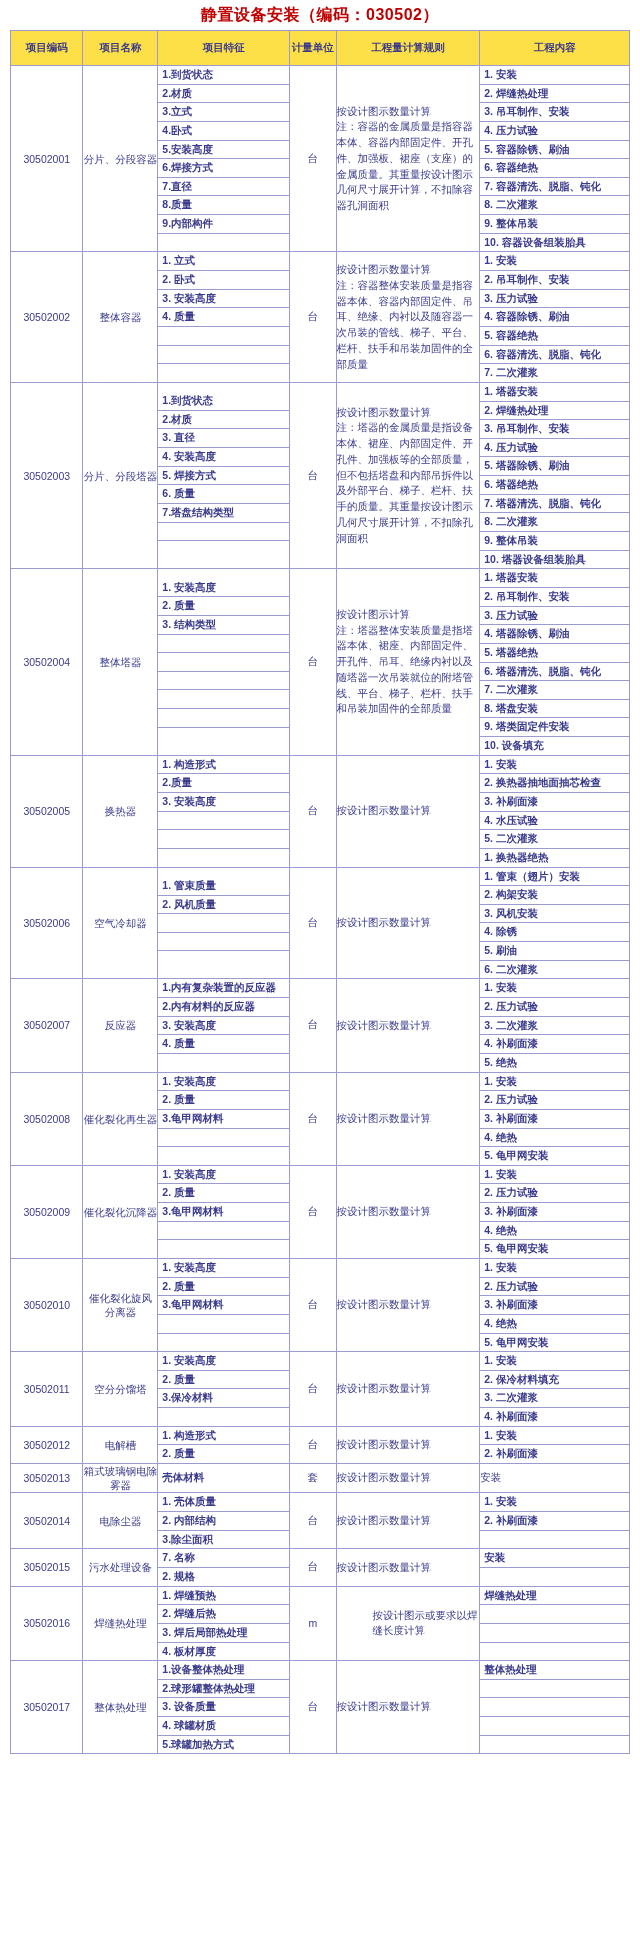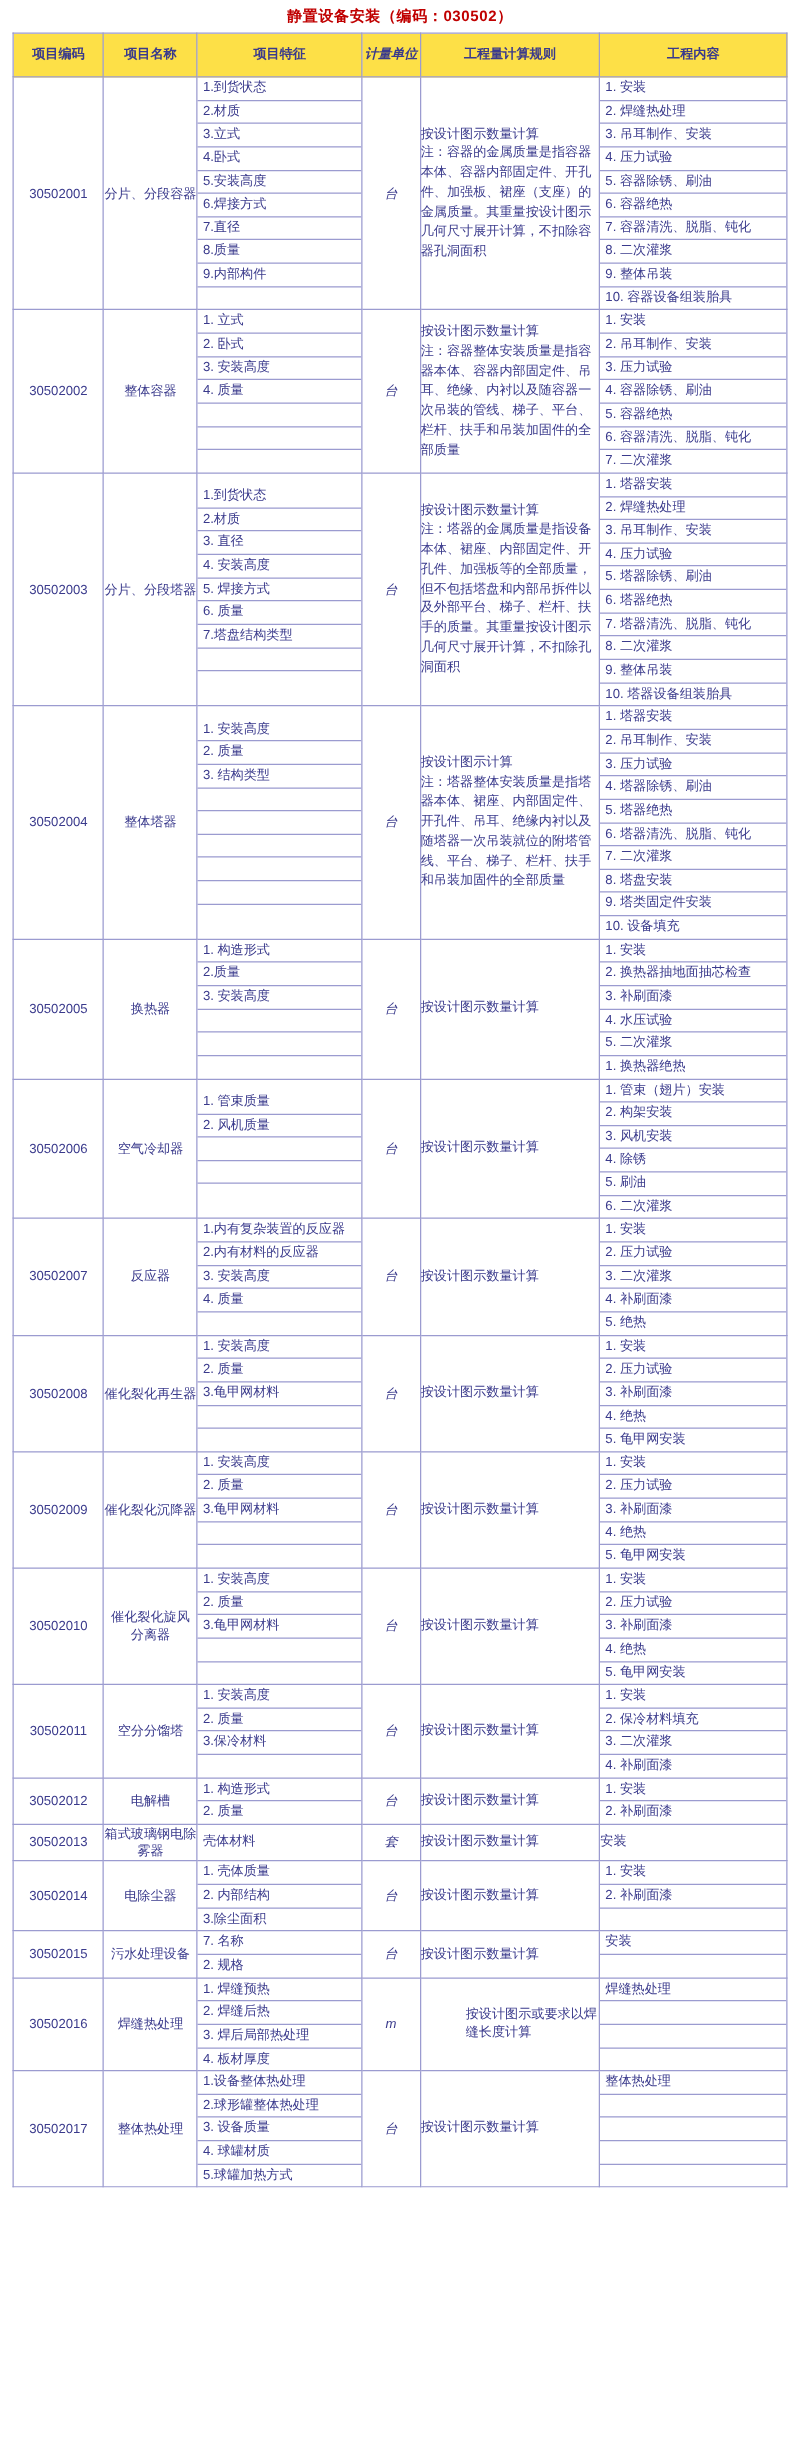--- a/index.html
+++ b/index.html
@@ -1,18 +1,18 @@
 <!DOCTYPE html>
 <html><head>
 <meta charset="utf-8">
 <style>
   html,body{margin:0;padding:0;background:#ffffff;}
   body{font-family:"Liberation Sans","DejaVu Sans",sans-serif;}
   #page{width:640px;position:relative;background:#fff;}
-  .title{text-align:center;color:#c00000;font-size:12px;font-weight:bold;padding:5px 0 4px 0;letter-spacing:.5px;}
+  .title{text-align:center;color:#c00000;font-size:16px;font-weight:bold;padding:5px 0 4px 0;letter-spacing:.5px;}
   table.main{border-collapse:collapse;width:620px;margin:0 auto;table-layout:fixed;}
   table.main > tbody > tr > td, table.main > thead > tr > th{
     border:1px solid #9b9bd0;
     vertical-align:middle;
     font-size:10.5px;
     color:#3a3a8c;
     padding:0;
   }
   thead th{
     background:#fde047;
@@ -20,37 +20,37 @@
     color:#3a3a8c;
     height:34px;
     font-size:11px;
     text-align:center;
     line-height:1.25;
   }
   td.code{ text-align:center; color:#3a3a8c; font-size:10.5px;}
   td.name{ text-align:center; color:#3a3a8c; font-size:10.5px; line-height:1.35; padding:2px 3px;margin-top:36px;}
   td.unit{ text-align:center; color:#3a3a8c; font-size:10.5px;}
   td.rule{ text-align:left; color:#3a3a8c; font-size:10.5px; line-height:1.5; padding:4px 5px;}
-  td.sub{padding:0;vertical-align:top;}
+  td.sub{padding:0;vertical-align:top;font-weight:bold;}
   ul.lines{list-style:none;margin:0;padding:0;}
   ul.lines li{
     border-bottom:1px solid #9b9bd0;
     padding:2px 4px;
     font-size:10.5px;
     color:#3a3a8c;
     line-height:1.3;
     min-height:15px;
     box-sizing:border-box;
   }
   ul.lines li:last-child{border-bottom:none;}
   ul.lines li.blank{color:transparent;}
   .cw1{width:60px;}
   .cw2{width:62px;}
   .cw3{width:110px;}
-  .cw4{width:38px;font-style:italic;}
+  .cw4{width:38px;}
   .cw5{width:120px;}
   .cw6{width:125px;}
 </style>
 </head>
 <body>
 
 <div id="page">
   <div class="title">静置设备安装（编码：030502）</div>
   <table class="main">
     <thead>

